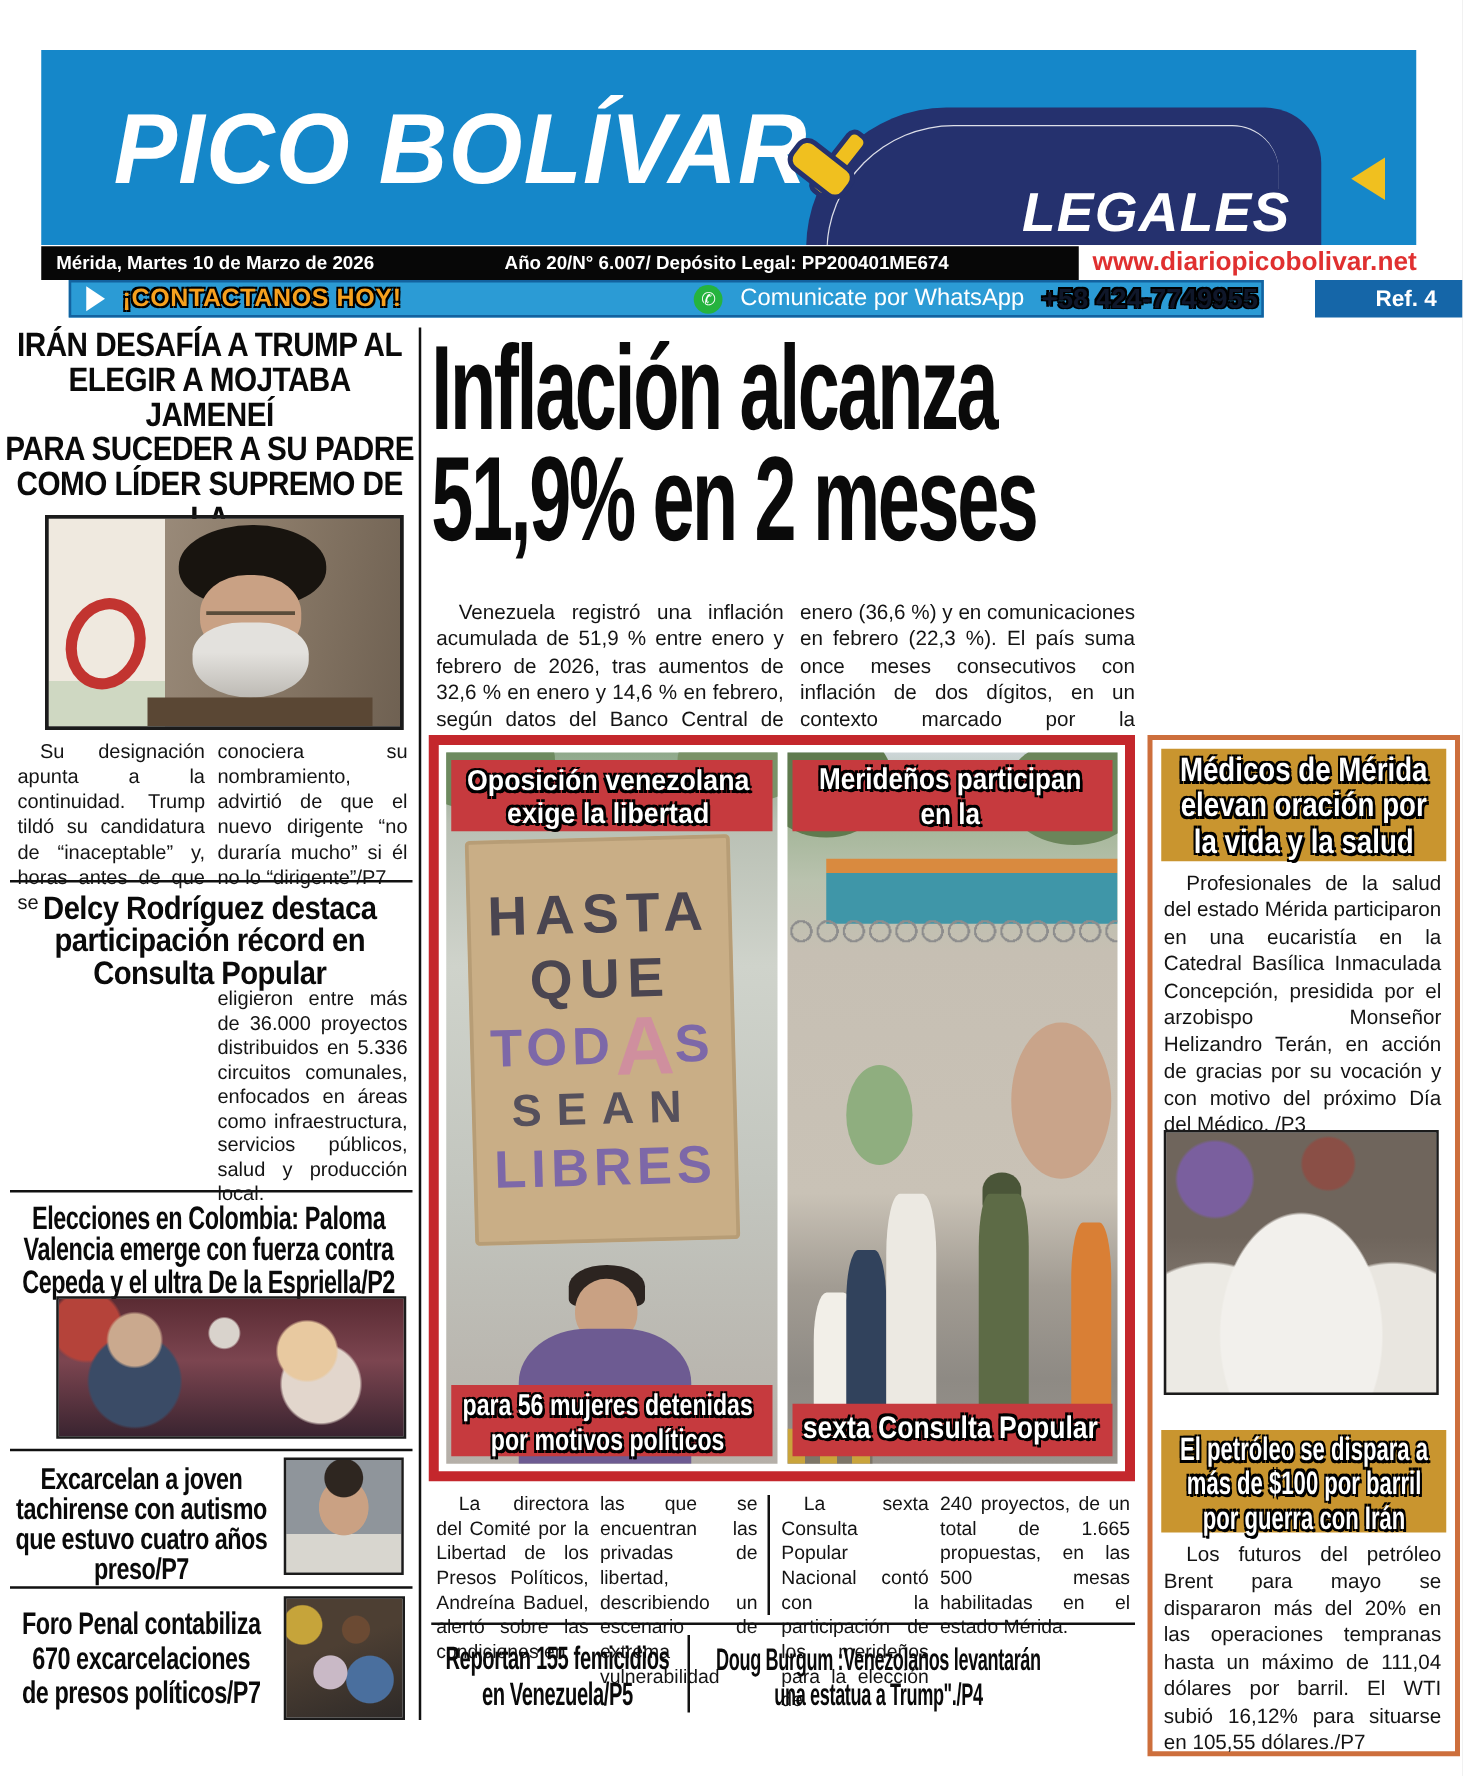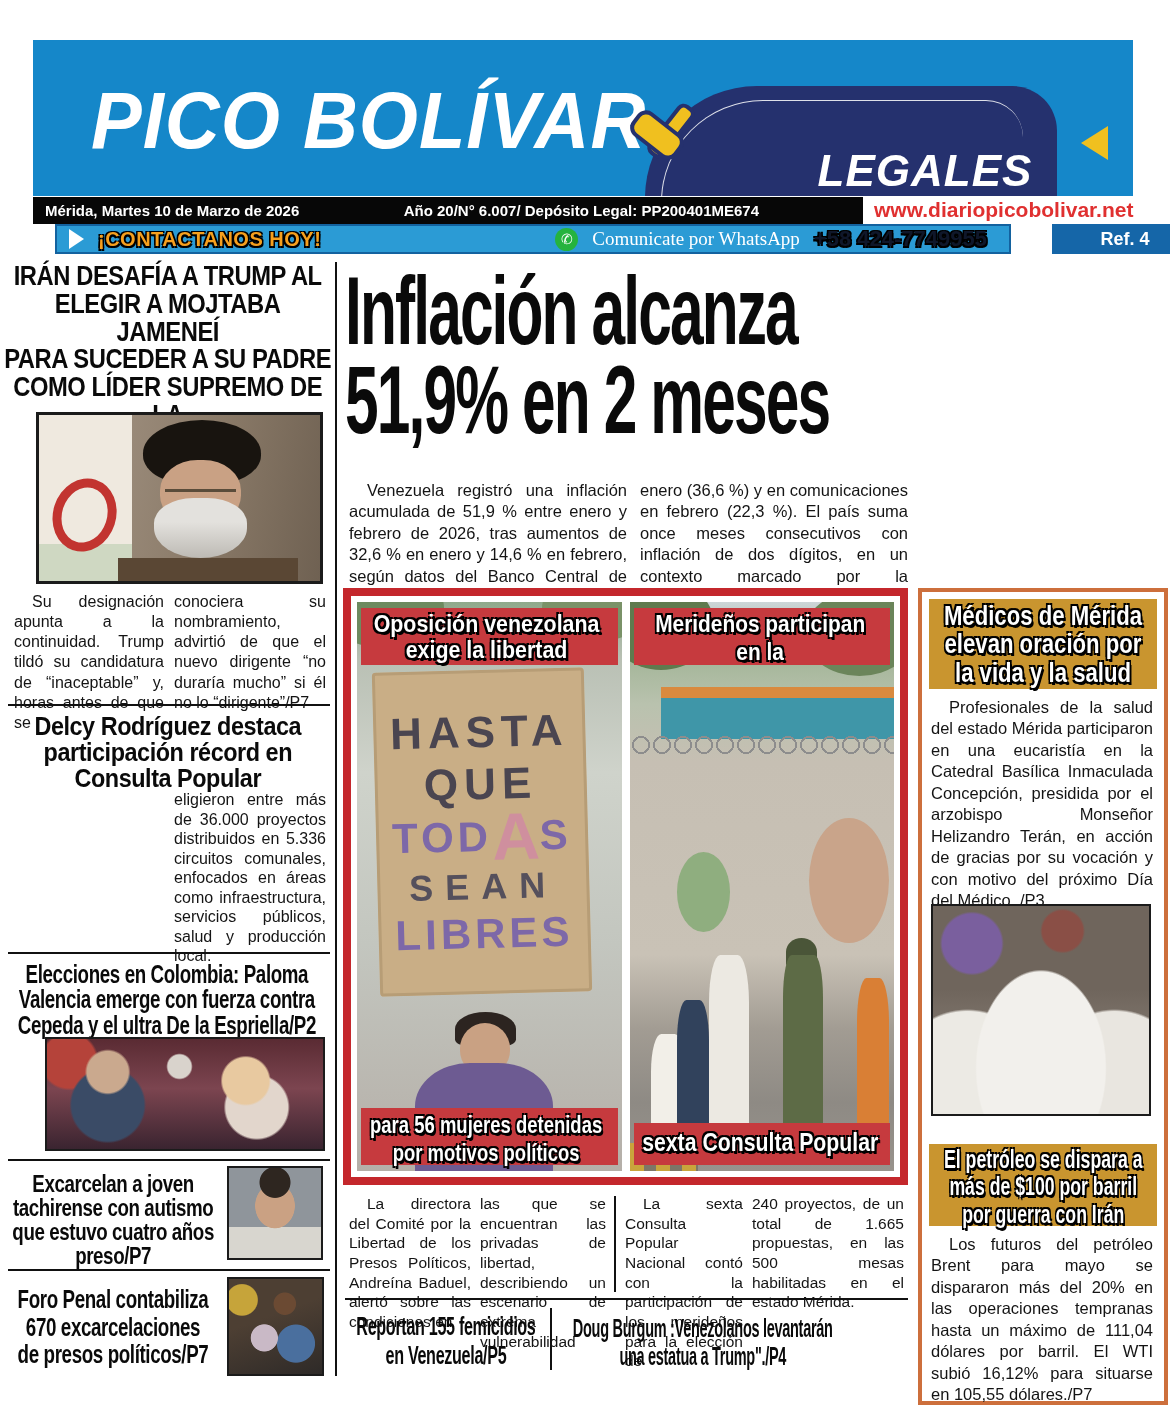--- a/index.html
+++ b/index.html
@@ -24,21 +24,21 @@
         display:flex;align-items:center;justify-content:space-between;font-size:15px;font-weight:700;
         padding:0 104px 0 12px;box-sizing:border-box;white-space:nowrap;}
   .website{position:absolute;left:874px;top:198px;width:296px;font-size:21px;font-weight:600;color:#e03030;white-space:nowrap;}
   .contactbar{position:absolute;left:55px;top:224px;width:956px;height:30px;background:#2b9bd5;
         border:2px solid #13629f;box-sizing:border-box;display:flex;align-items:center;gap:14px;padding:0 12px;}
   .play{width:0;height:0;border-top:10px solid transparent;border-bottom:10px solid transparent;border-left:15px solid #fff;}
   .cta{font-size:20px;font-weight:800;color:#f6a01e;letter-spacing:.5px;white-space:nowrap;
         text-shadow:-1.5px -1.5px 0 #000,1.5px -1.5px 0 #000,-1.5px 1.5px 0 #000,1.5px 1.5px 0 #000;}
   .wa-ico{width:23px;height:23px;border-radius:50%;background:#25b33e;color:#fff;display:flex;align-items:center;
         justify-content:center;font-size:14px;margin-left:220px;flex:none;}
-  .wa-label{font-size:19px;color:#fff;white-space:nowrap;font-family:Liberation Serif, serif;}
+  .wa-label{font-size:19px;color:#fff;white-space:nowrap;}
   .phone{font-size:22px;font-weight:800;color:#0f172a;white-space:nowrap;
         text-shadow:-1.5px -1.5px 0 #000,1.5px -1.5px 0 #000,-1.5px 1.5px 0 #000,1.5px 1.5px 0 #000;}
   .refbox{position:absolute;left:1052px;top:224px;width:146px;height:30px;background:#1566a8;color:#fff;
         display:flex;align-items:center;justify-content:center;font-size:18px;font-weight:800;}
   
   .hl{position:absolute;font-weight:800;white-space:pre-line;text-align:center;color:#0a0a0a;
       transform-origin:0 0;letter-spacing:-0.5px;line-height:1.03;}
   .body-txt{position:absolute;font-size:16px;line-height:1.26;text-align:justify;color:#141414;}
   .indent{text-indent:18px;}
   .rule-h{position:absolute;height:2px;background:#111;}

